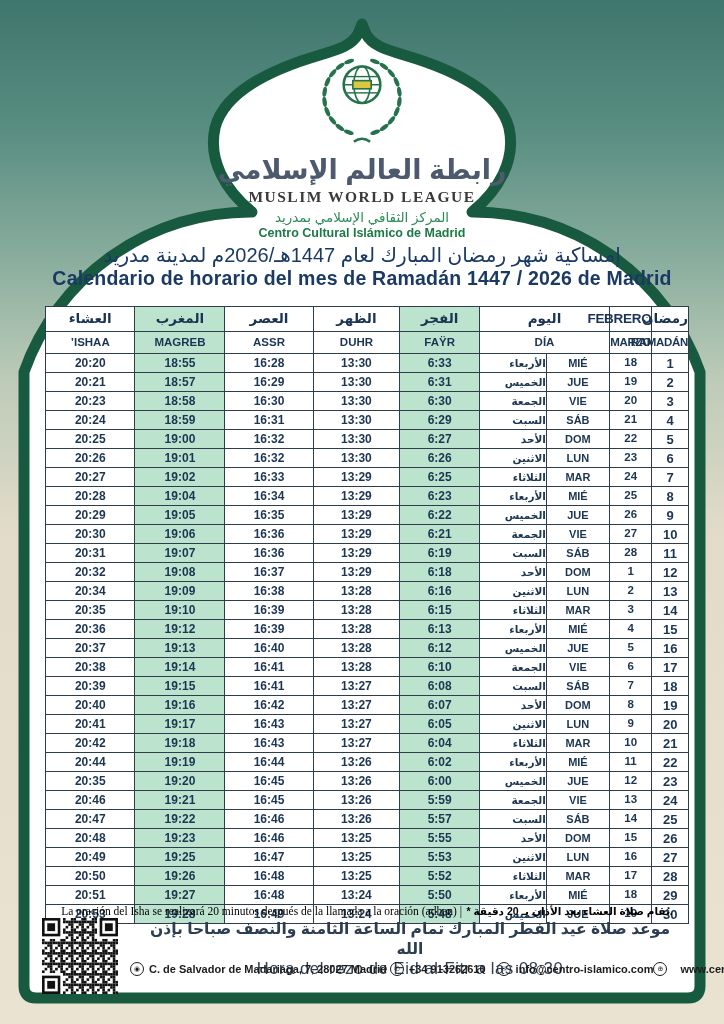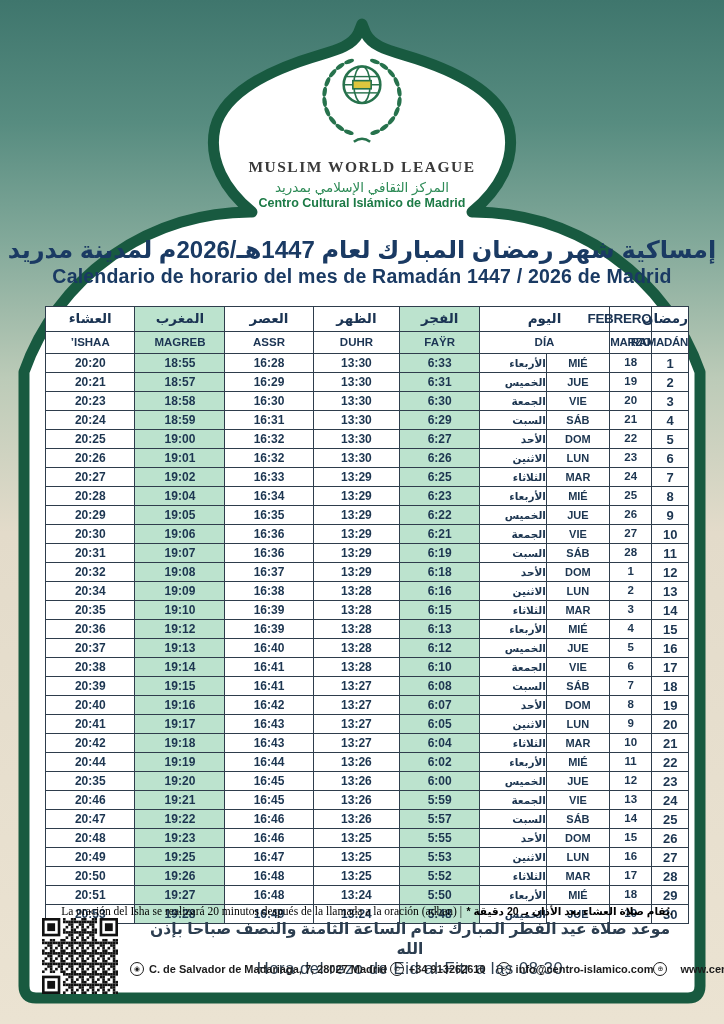--- a/index.html
+++ b/index.html
@@ -14,21 +14,21 @@
 
   
   .logo-block{top:50px;left:0;width:724px;text-align:center;}
   .calligraphy{font-size:27px;font-weight:bold;color:#4d5a6e;direction:rtl;line-height:1.05;margin-top:2px;}
   .mwl{font-family:"Liberation Serif","DejaVu Serif",serif;font-weight:bold;font-size:15.5px;letter-spacing:1.5px;color:#3a3a3a;margin-top:4px;}
   .center-ar{font-size:13.5px;font-weight:normal;color:#2e8b57;direction:rtl;margin-top:3px;}
   .center-es{font-size:12.5px;font-weight:bold;color:#1c7a46;margin-top:1px;}
 
   
   .titles{top:236px;left:0;width:724px;text-align:center;color:#1a3a63;}
-  .title-ar{font-size:24px;font-weight:bold;direction:rtl;line-height:1.2;}
+  .title-ar{font-size:20px;font-weight:normal;direction:rtl;line-height:1.2;margin-top:7px;}
   .title-es{font-size:19.5px;font-weight:bold;letter-spacing:.2px;line-height:1.15;}
 
   
   .table-wrap{top:306px;left:45px;width:644px;}
   table.timetable{border-collapse:collapse;direction:rtl;width:644px;table-layout:fixed;background:#fff;}
   .timetable th,.timetable td{border:1px solid #2e3d4c;text-align:center;padding:0;line-height:1;}
   .timetable thead tr.hr1 th{height:24px;font-size:13.5px;font-weight:bold;color:#1b3453;margin-left:32px;}
   .timetable thead tr.hr2 th{height:21px;font-size:11.5px;font-weight:bold;color:#1b3453;}
   .timetable thead th.h-sm{font-size:10.5px;letter-spacing:-0.3px;}
   .timetable tbody td{height:18px;font-size:12px;font-weight:bold;color:#1c3550;}
@@ -109,20 +109,21 @@
           <ellipse cx="67.9576731066003" cy="80.65687100219071" rx="5" ry="2.1" fill="#26724c" transform="rotate(-20.499999999999993 67.9576731066003 80.65687100219071)"></ellipse>
         </g>
       <path d="M47 90 Q55 84 63 90" fill="none" stroke="#26724c" stroke-width="2.5"></path>
       <circle cx="55" cy="34" r="18" fill="#ffffff" stroke="#26724c" stroke-width="2.5"></circle>
       <ellipse cx="55" cy="34" rx="8" ry="18" fill="none" stroke="#26724c" stroke-width="1.6"></ellipse>
       <line x1="37" y1="34" x2="73" y2="34" stroke="#26724c" stroke-width="1.6"></line>
       <line x1="40" y1="26" x2="70" y2="26" stroke="#26724c" stroke-width="1.4"></line>
       <line x1="40" y1="42" x2="70" y2="42" stroke="#26724c" stroke-width="1.4"></line>
       <rect x="46" y="30" width="18" height="8" fill="#dec63e" stroke="#26724c" stroke-width="1.6"></rect>
     </svg>
+    <div class="calligraphy">رابطة العالم الإسلامي</div>
     <div class="mwl">MUSLIM WORLD LEAGUE</div>
     <div class="center-ar">المركز الثقافي الإسلامي بمدريد</div>
     <div class="center-es">Centro Cultural Islámico de Madrid</div>
   </div>
 
   <div class="abs titles">
     <div class="title-ar">إمساكية شهر رمضان المبارك لعام 1447هـ/2026م لمدينة مدريد</div>
     <div class="title-es">Calendario de horario del mes de Ramadán 1447 / 2026  de Madrid</div>
   </div>
 

